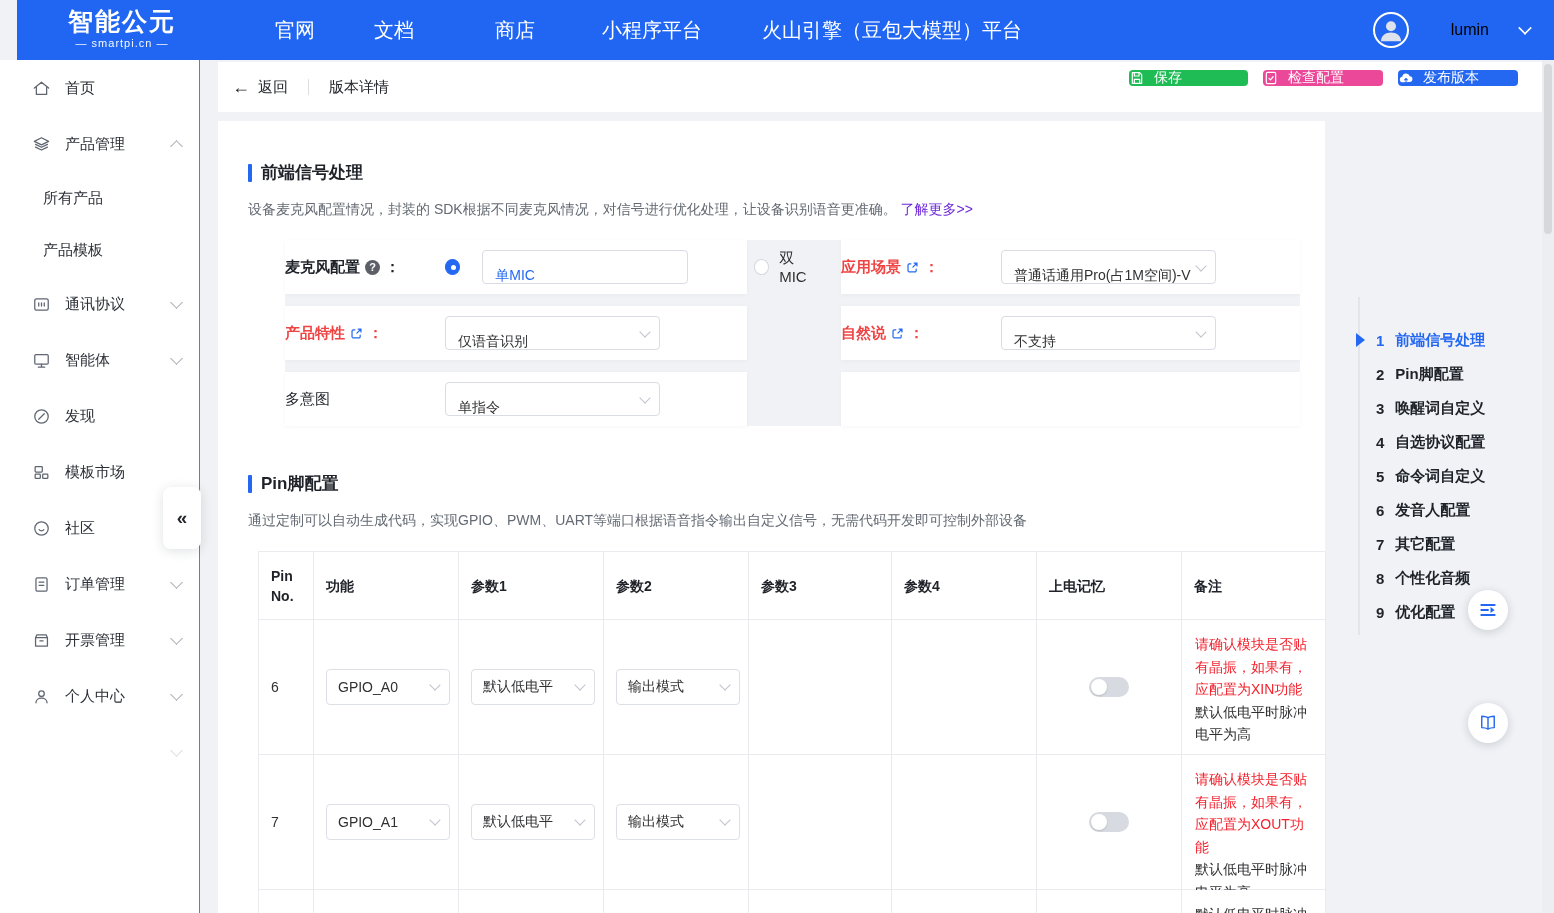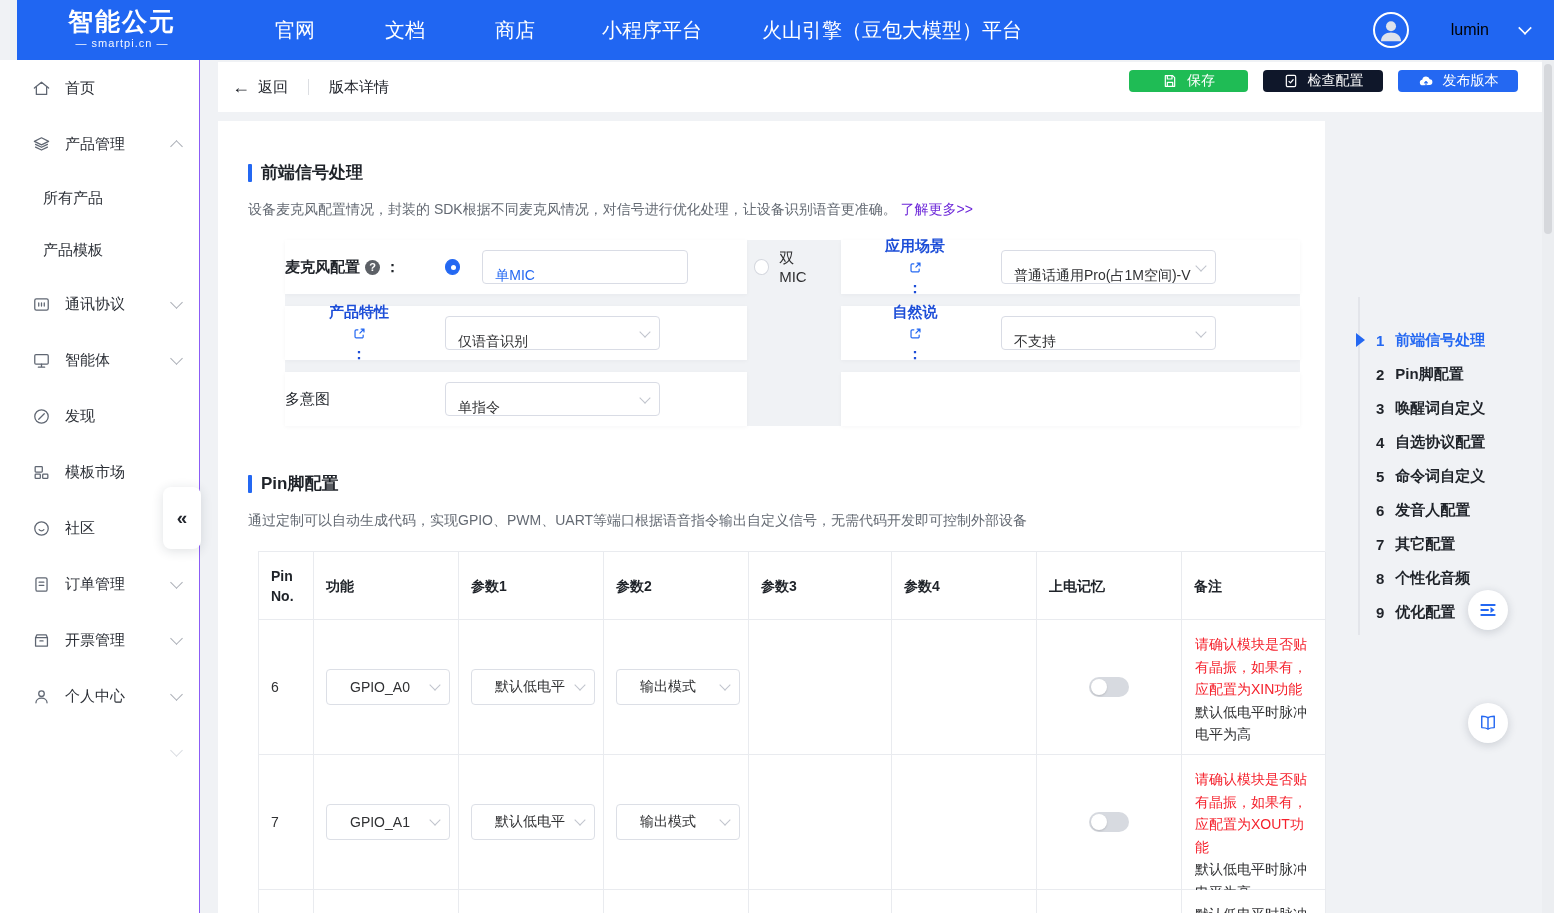--- a/index.html
+++ b/index.html
@@ -30,56 +30,56 @@
   .sb-chev.faint { border-color:#d9dce1; }
   .collapse-tab { position:absolute; left:163px; top:427px; width:38px; height:62px; background:#fff; border-radius:8px; box-shadow:0 2px 12px rgba(30,40,60,.14); display:flex; align-items:center; justify-content:center; font-size:19px; font-weight:700; color:#23262d; cursor:pointer; z-index:25; }
 
   
   .page-header { position:absolute; left:218px; top:62px; width:1336px; height:50px; background:#fff; z-index:5; }
   .ph-left { position:absolute; left:14px; top:0; height:50px; display:flex; align-items:center; }
   .back-arrow { font-size:18px; color:#23262d; margin-right:8px; }
   .back-label { font-size:15px; color:#23262d; cursor:pointer; }
   .ph-divider { width:1px; height:16px; background:#dcdee2; margin:0 20px; }
   .ph-title { font-size:15px; color:#23262d; }
-  .ph-btn { position:absolute; top:8px; height:22px; border:none; border-radius:4px; color:#fff; font-size:14px; font-family:inherit; display:flex; align-items:center; justify-content:center; gap:9px; cursor:pointer; }
+  .ph-btn { position:absolute; top:8px; height:16px; border:none; border-radius:4px; color:#fff; font-size:14px; font-family:inherit; display:flex; align-items:center; gap:9px; cursor:pointer; }
   .btn-save { right:306px; width:119px; background:#1fbc55; }
-  .btn-check { right:171px; width:120px; background:#0f172a; }
+  .btn-check { right:171px; width:120px; background:#ec4899; }
   .btn-publish { right:36px; width:120px; background:#2468f2; }
   .btn-ic { width:16px; height:16px; }
 
   
   .main-panel { position:absolute; left:218px; top:121px; width:1107px; height:1400px; background:#fff; padding:40px 0 0 30px; z-index:4; }
   .section-title { display:flex; align-items:center; gap:9px; margin-bottom:17px; }
   .st-bar { width:4px; height:18px; background:#2468f2; border-radius:1px; }
   .st-text { font-size:17px; font-weight:700; color:#1f2329; }
   .section-desc { font-size:14px; color:#646a73; margin-bottom:21px; }
   .more-link { color:#6d28d9; font-weight:400; cursor:pointer; }
 
   .cards-wrap { margin-left:37px; width:1015px; background:#f0f2f5; display:grid; grid-template-columns:462px 459px; column-gap:94px; row-gap:12px; grid-auto-rows:54px; margin-bottom:46px; }
   .card { background:#fff; display:flex; align-items:center; box-shadow:0 1px 4px rgba(31,35,41,.04); }
   .card-label { flex:0 0 148px; display:flex; justify-content:flex-start; align-items:center; gap:5px; font-size:15px; font-weight:700; color:#1f2329; white-space:nowrap; }
-  .card-label.blue { color:#1d4ed8;flex-direction:column; }
+  .card-label.blue { color:#ef4444; }
   .card-label.plain { font-weight:400; }
   .help-ic { width:15px; height:15px; border-radius:50%; background:#5c6066; color:#fff; font-size:11px; display:inline-flex; align-items:center; justify-content:center; cursor:pointer; }
   .ext-ic { width:13px; height:13px; color:#2468f2; cursor:pointer; }
   .radio-group { display:flex; align-items:center; margin-left:12px; gap:10px; }
   .radio { width:16px; height:16px; border-radius:50%; border:1px solid #d4d7de; background:#fff; position:relative; cursor:pointer; }
   .radio.on { background:#2468f2; border-color:#2468f2; }
   .radio.on::after { content:""; position:absolute; left:5px; top:5px; width:5px; height:5px; border-radius:50%; background:#fff; }
   .radio-lab { font-size:15px; color:#303133; }
   .radio-lab.sel { color:#2468f2; }
   .radio-gap { width:48px; }
   .sel { width:215px; height:34px; margin-left:12px; border:1px solid #d9dce5; border-radius:4px; background:#fff; display:flex; align-items:center; padding:18px 24px 0 12px; font-size:14px; color:#303133; position:relative; cursor:pointer; white-space:nowrap; overflow:hidden; }
   .sel-chev { position:absolute; right:10px; top:13px; width:8px; height:8px; border-right:1.5px solid #c0c4cc; border-bottom:1.5px solid #c0c4cc; transform:rotate(45deg); margin-top:-2px; }
 
   
   .pin-table { margin-left:10px; width:1067px; display:grid; grid-template-columns:55px 145px 145px 145px 143px 145px 145px 144px; grid-template-rows:68px 135px 135px 135px; border-top:1px solid #e9ebef; border-left:1px solid #e9ebef; font-size:14px; }
   .pt-cell { border-right:1px solid #e9ebef; border-bottom:1px solid #e9ebef; display:flex; align-items:center; padding-left:12px; background:#fff; }
   .pt-th { font-weight:700; color:#1f2329; line-height:20px; }
-  .tsel { width:124px; height:36px; border:1px solid #dcdfe6; border-radius:4px; background:#fff; display:flex; align-items:center; padding:0 22px 0 23px; color:#303133; position:relative; cursor:pointer; white-space:nowrap; overflow:hidden; }
+  .tsel { width:124px; height:36px; border:1px solid #dcdfe6; border-radius:4px; background:#fff; display:flex; align-items:center; padding:0 22px 0 11px; color:#303133; position:relative; cursor:pointer; white-space:nowrap; overflow:hidden; }
   .c-mem { justify-content:center; padding-left:0; }
   .toggle { width:40px; height:20px; border-radius:10px; background:#d7dae0; position:relative; cursor:pointer; }
   .toggle::after { content:""; position:absolute; left:2px; top:2px; width:16px; height:16px; border-radius:50%; background:#fff; box-shadow:0 1px 2px rgba(0,0,0,.15); }
   .c-note { display:block; padding:13px 10px 0 13px; line-height:22.5px; }
   .note-red { display:block; color:#f5222d; }
   .note-dark { display:block; color:#303133; }
 
   
   .anchor-nav { position:absolute; left:1352px; top:297px; width:180px; z-index:6; }
   .an-line { position:absolute; left:6px; top:0; width:2px; height:338px; background:#e3e5ea; }
@@ -98,21 +98,21 @@
 </style>
 </head>
 <body>
 
 <div class="topnav">
   <div class="logo">
     <div class="logo-title">智能公元</div>
     <div class="logo-sub">— smartpi.cn —</div>
   </div>
   <div class="nav-item" style="left:258px">官网</div>
-  <div class="nav-item" style="left:368px">文档</div>
+  <div class="nav-item" style="left:357px">文档</div>
   <div class="nav-item" style="left:478px">商店</div>
   <div class="nav-item" style="left:585px">小程序平台</div>
   <div class="nav-item" style="left:745px">火山引擎（豆包大模型）平台</div>
   <div class="user-area">
     <div class="avatar">
       <svg width="30" height="30" viewBox="0 0 24 24">
         <circle cx="12" cy="9" r="4" fill="#dde2ec"></circle>
         <path d="M4 21c0-4.4 3.6-7 8-7s8 2.6 8 7z" fill="#dde2ec"></path>
       </svg>
     </div>

